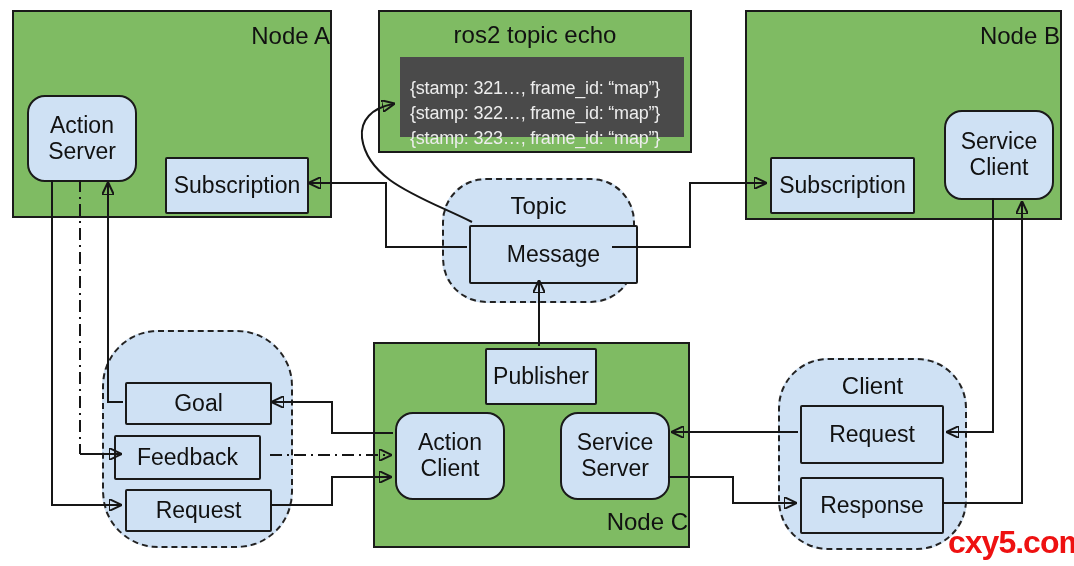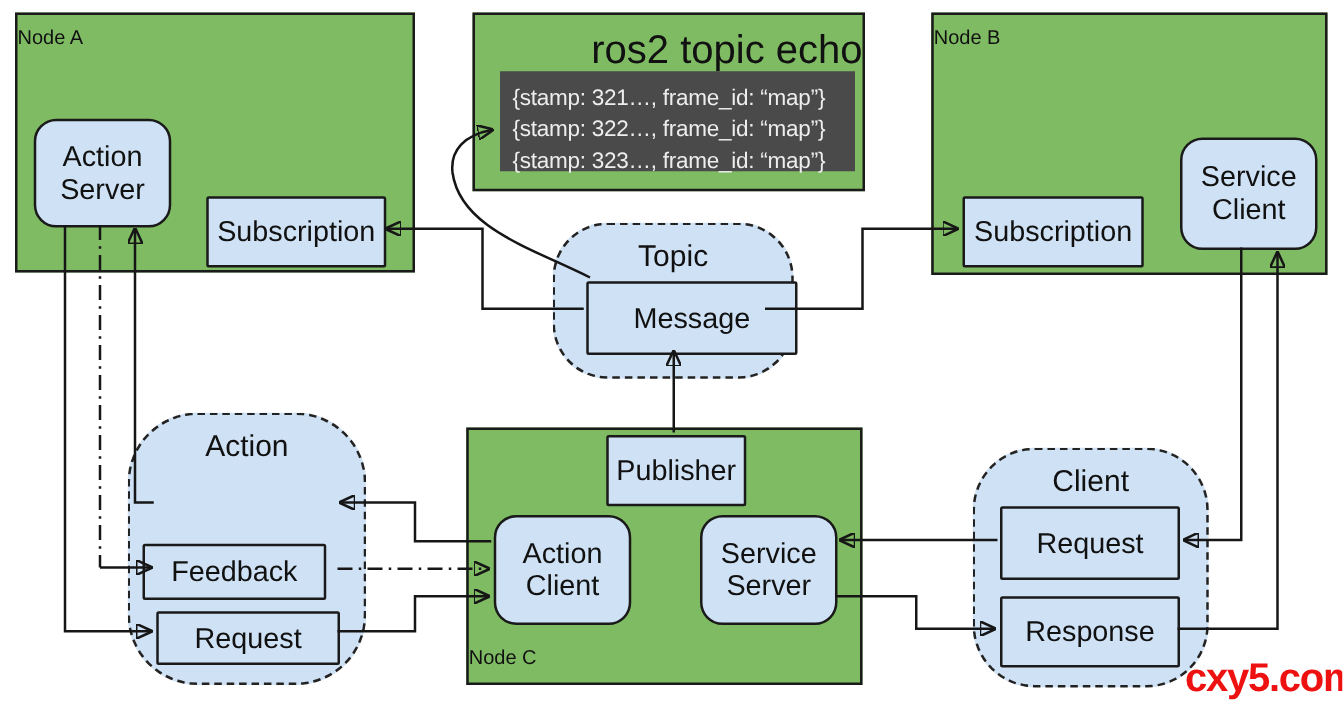--- a/index.html
+++ b/index.html
@@ -5,30 +5,30 @@
   :root{
     --node-fill:#7fbb63; --entity-fill:#cfe1f4; --terminal-bg:#4a4a4a;
     --terminal-text:#ededed; --line:#161616; --text:#111111; --watermark:#ee1111;
     --canvas-bg:#ffffff; --border:#1a1a1a;
   }
   *{box-sizing:border-box;margin:0;padding:0}
   html,body{background:#fff}
   body{font-family:"Liberation Sans", sans-serif;color:var(--text)}
   .stage{position:relative;width:1074px;height:566px;background:var(--canvas-bg);overflow:hidden}
   .node{position:absolute;background:var(--node-fill);border:2px solid var(--border)}
-  .node-title{position:absolute;left:0;right:0;top:10px;text-align:left;font-size:16px;color:var(--text)}
+  .node-title{position:absolute;left:13px;right:0;top:10px;text-align:right;font-size:24px;color:var(--text)}
   .node-title.bottom{top:auto;bottom:10px}
   .entity{position:absolute;background:var(--entity-fill);border:2px solid var(--border);
           border-radius:2px;display:flex;align-items:center;justify-content:center;
           text-align:center;font-size:23px;line-height:1.12;color:var(--text);padding:2px}
   .cluster{position:absolute;background:var(--entity-fill);border:2.5px dashed #222}
   .cluster-title{position:absolute;left:0;right:0;top:12px;text-align:center;font-size:24px;color:var(--text)}
   .terminal{position:absolute;background:var(--terminal-bg);color:var(--terminal-text);
-            font-size:18px;line-height:25px;padding:9px 10px;letter-spacing:-0.2px;white-space:nowrap}
-  .echo-title{position:absolute;left:0;right:0;top:9px;text-align:right;font-size:32px;color:var(--text)}
+            font-size:18px;line-height:25px;padding:19px 10px;letter-spacing:-0.2px;white-space:nowrap}
+  .echo-title{position:absolute;left:0;right:0;top:9px;text-align:center;font-size:24px;color:var(--text)}
   .watermark{position:absolute;left:948px;top:524px;font-size:32px;font-weight:800;
              color:var(--watermark);letter-spacing:-1px}
   svg.wires{position:absolute;left:0;top:0;pointer-events:none;z-index:30}
   svg.wires path{fill:none;stroke:var(--line);stroke-width:2px}
   svg.wires path.dashdot{stroke-dasharray:12 5 2 5}
 </style>
 </head>
 <body>
 
 <div class="stage">
@@ -53,21 +53,21 @@
     <div class="entity" style="left:23px;top:145px;width:145px;height:57px">Subscription</div>
     <div class="entity" style="left:197px;top:98px;width:110px;height:90px;border-radius:18px">Service Client</div>
   </div>
 
   <div class="cluster" style="left:442px;top:178px;width:193px;height:125px;border-radius:44px">
     <div class="cluster-title">Topic</div>
     <div class="entity" style="left:25px;top:45px;width:169px;height:59px">Message</div>
   </div>
 
   <div class="cluster" style="left:102px;top:330px;width:191px;height:218px;border-radius:56px">
-    <div class="cluster-title">Action</div>
+    <div class="entity" style="left:21px;top:50px;width:147px;height:43px">Goal</div>
     <div class="entity" style="left:10px;top:103px;width:147px;height:45px">Feedback</div>
     <div class="entity" style="left:21px;top:157px;width:147px;height:43px">Request</div>
   </div>
 
   <div class="node" style="left:373px;top:342px;width:317px;height:206px">
     <div class="node-title bottom">Node C</div>
     <div class="entity" style="left:110px;top:4px;width:112px;height:57px">Publisher</div>
     <div class="entity" style="left:20px;top:68px;width:110px;height:88px;border-radius:18px">Action Client</div>
     <div class="entity" style="left:185px;top:68px;width:110px;height:88px;border-radius:18px">Service Server</div>
   </div>

